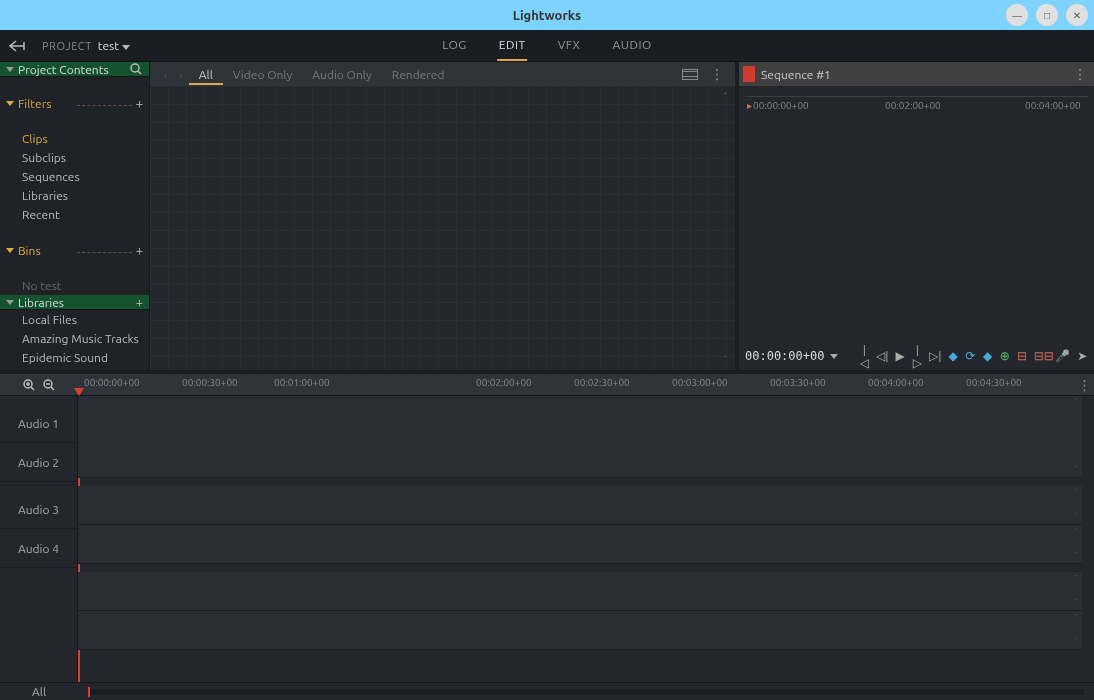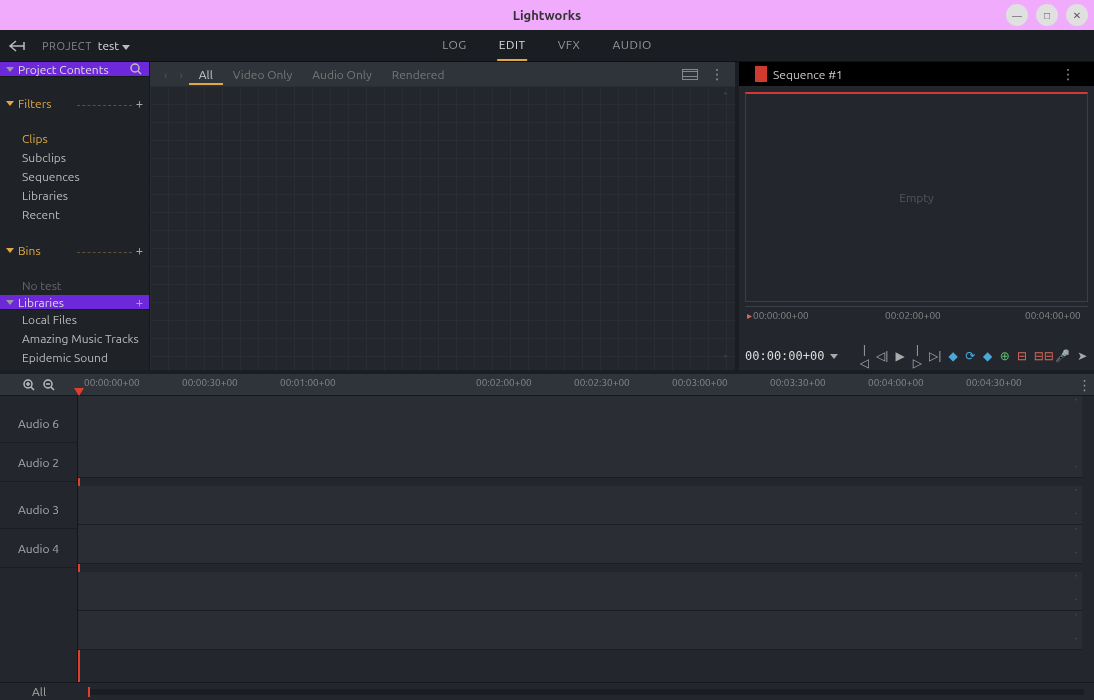--- a/index.html
+++ b/index.html
@@ -1,50 +1,50 @@
 <!DOCTYPE html>
 <html><head>
 <meta charset="utf-8">
 <style>
 * { margin: 0; padding: 0; box-sizing: border-box; font-family: -apple-system, "Segoe UI", Ubuntu, sans-serif; font-size: 12px; }
 body { background: #f5f5f5; width: 1094px; height: 700px; overflow: hidden; color: #b8b8b8; }
-.titlebar { height: 30px; background: #f0abfc; display: flex; align-items: center; position: relative; }
+.titlebar { height: 30px; background: #7dd3fc; display: flex; align-items: center; position: relative; }
 .titlebar-title { position: absolute; left: 50%; transform: translateX(-50%); font-weight: 600; color: #333; font-size: 13px; }
 .win-controls { position: absolute; right: 6px; display: flex; gap: 8px; }
 .win-btn { width: 22px; height: 22px; border-radius: 50%; background: #e0e0e0; display: flex; align-items: center; justify-content: center; color: #555; font-size: 10px; cursor: pointer; }
 .app { background: #1a1d21; height: 670px; display: flex; flex-direction: column; }
 .topbar { height: 32px; background: #1a1d21; display: flex; align-items: center; border-bottom: 1px solid #0f1114; text-align: center; }
 .back-arrow { padding: 0 8px; cursor: pointer; }
 .project-label { color: #888; font-size: 11px; letter-spacing: 0.5px; margin-left: 6px; }
 .project-name { color: #ddd; margin-left: 6px; cursor: pointer; }
 .main-tabs { position: absolute; left: 50%; transform: translateX(-50%); display: flex; gap: 28px; }
 .main-tab { color: #999; cursor: pointer; padding: 8px 2px; letter-spacing: 0.5px; }
 .main-tab.active { color: #ddd; border-bottom: 2px solid #e0a843; }
 .workspace { display: flex; flex: 0 0 auto; height: 308px; background: #23272d; }
 .sidebar { width: 149px; background: #1f2328; display: flex; flex-direction: column; }
-.side-header { background: #6d28d9; height: 24px; display: flex; align-items: center; padding: 0 6px; border-bottom: 1px solid #15181b;}
+.side-header { background: #14532d; height: 24px; display: flex; align-items: center; padding: 0 6px; border-bottom: 1px solid #15181b;}
 .chev { display: inline-block; width: 0; height: 0; border-left: 4px solid transparent; border-right: 4px solid transparent; border-top: 5px solid #999; margin-right: 4px;}
 .side-header .label { flex: 1; color: #ddd; }
 .side-section-header { display: flex; align-items: center; padding: 19px 6px; color: #e0a843; }
 .side-section-header .chev { border-top-color: #e0a843; }
 .side-section-header .label { flex: 1; }
 .dashed { flex: 1; border-bottom: 1px dashed rgba(224,168,67,0.35); margin: 0 4px; height: 6px;}
 .plus { color: #aaa; cursor: pointer; font-size: 13px;}
 .side-item { padding: 3px 6px 3px 22px; color: #bbb; cursor: pointer; }
 .side-item.active { color: #e0a843; }
 .side-item.dim { color: #666; }
 .content-area { flex: 1; background: #23272d; display: flex; flex-direction: column; border-left: 1px solid #15181b;}
 .content-tabs { height: 24px; display: flex; align-items: center; background: #2f343a; padding: 0 8px;}
 .nav-chevron { color: #555; padding: 0 6px; cursor: pointer; }
 .ctab { color: #777; padding: 4px 10px; cursor: pointer; }
 .ctab.active { color: #ccc; border-bottom: 2px solid #e0a843; padding-bottom: 2px;}
 .content-body { flex: 1; background-image: linear-gradient(#2a2e34 1px, transparent 1px), linear-gradient(90deg, #2a2e34 1px, transparent 1px); background-size: 18px 18px; background-color: #23272d; position: relative;}
 .content-body .vscroll { position: absolute; right: 2px; top: 4px; bottom: 4px; width: 10px; display: flex; flex-direction: column; justify-content: space-between; color: #555;}
 .preview-panel { width: 359px; background: #23272d; border-left: 4px solid #1a1d21; display: flex; flex-direction: column;}
-.preview-header { height: 24px; background: #000000; display: flex; align-items: center; padding: 0 16px;}
+.preview-header { height: 24px; background: #404040; display: flex; align-items: center; padding: 0 4px;}
 .red-tab { width: 12px; height: 16px; background: #d13a2e; margin-right: 6px;}
 .preview-title { flex: 1; color: #ccc;}
 .kebab { color: #999; cursor: pointer; padding: 0 4px; font-size: 14px; letter-spacing: -1px;}
 .preview-body { flex: 1; padding: 6px;}
 .preview-screen { height: 210px; border: 1px solid #3a3f46; border-top: 2px solid #d13a2e; display: flex; align-items: center; justify-content: center; color: #555;}
 .preview-ruler { height: 20px; position: relative; margin-top: 4px; border-top: 1px solid #3a3f46;}
 .ruler-mark { position: absolute; color: #888; font-size: 10px; top: 3px;}
 .transport { height: 28px; display: flex; align-items: center; gap: 6px; padding: 0 6px;}
 .timecode { color: #ddd; font-family: monospace; font-size: 12px;}
 .ticon { color: #aaa; cursor: pointer; width: 16px; text-align: center;}
@@ -166,23 +166,20 @@
       </div>
     </div>
 
     <div class="preview-panel">
       <div class="preview-header">
         <span class="red-tab"></span>
         <span class="preview-title">Sequence #1</span>
         <span class="kebab">⋮</span>
       </div>
       <div class="preview-body">
-        <div class="preview-screen">
-            <span>Empty</span>
-          </div>
         <div class="preview-ruler">
           <span class="ruler-mark" style="left:2px; color:#d96a5a;">▸</span>
           <span class="ruler-mark" style="left:8px">00:00:00+00</span>
           <span class="ruler-mark" style="left:140px">00:02:00+00</span>
           <span class="ruler-mark" style="left:280px">00:04:00+00</span>
         </div>
       </div>
       <div class="transport">
         <span class="timecode">00:00:00+00</span>
         <span class="chev" style="border-top-color:#aaa;"></span>
@@ -216,37 +213,37 @@
         <span>
             <svg width="14" height="14" viewBox="0 0 14 14" fill="none" stroke="#bbb" stroke-width="1.5">
               <circle cx="6" cy="6" r="4"></circle>
               <path d="M9 9l3 3M4 6h4"></path>
             </svg>
           </span>
       </div>
       <div class="tl-ruler" id="tl-ruler">
           <span class="tl-tick" style="left: 6px;">00:00:00+00</span>
           <span class="tl-tick" style="left: 104px;">00:00:30+00</span>
-          <span class="tl-tick" style="left: 202px;">00:01:00+00</span>
+          <span class="tl-tick" style="left: 196px;">00:01:00+00</span>
           <span class="tl-tick" style="left: 300px; margin-top: 16px;">00:01:30+00</span>
           <span class="tl-tick" style="left: 398px;">00:02:00+00</span>
           <span class="tl-tick" style="left: 496px;">00:02:30+00</span>
           <span class="tl-tick" style="left: 594px;">00:03:00+00</span>
           <span class="tl-tick" style="left: 692px;">00:03:30+00</span>
           <span class="tl-tick" style="left: 790px;">00:04:00+00</span>
           <span class="tl-tick" style="left: 888px;">00:04:30+00</span>
         </div>
       <div style="width:20px;display:flex;align-items:center;justify-content:center;">
           <span class="kebab">⋮</span>
         </div>
     </div>
     <div class="tl-body">
       <div class="track-labels" id="track-labels">
           <div style="height: 8px;"></div>
-          <div class="track-label" style="height: 39px;">Audio 6</div>
+          <div class="track-label" style="height: 39px;">Audio 1</div>
           <div class="track-label" style="height: 39px;">Audio 2</div>
           <div style="height: 8px;"></div>
           <div class="track-label" style="height: 39px;">Audio 3</div>
           <div class="track-label" style="height: 39px;">Audio 4</div>
         </div>
       <div class="tracks" id="tracks">
         <div class="playhead">
             <div class="playhead-top"></div>
           </div>
       <div class="track" style="height: 82px;">

